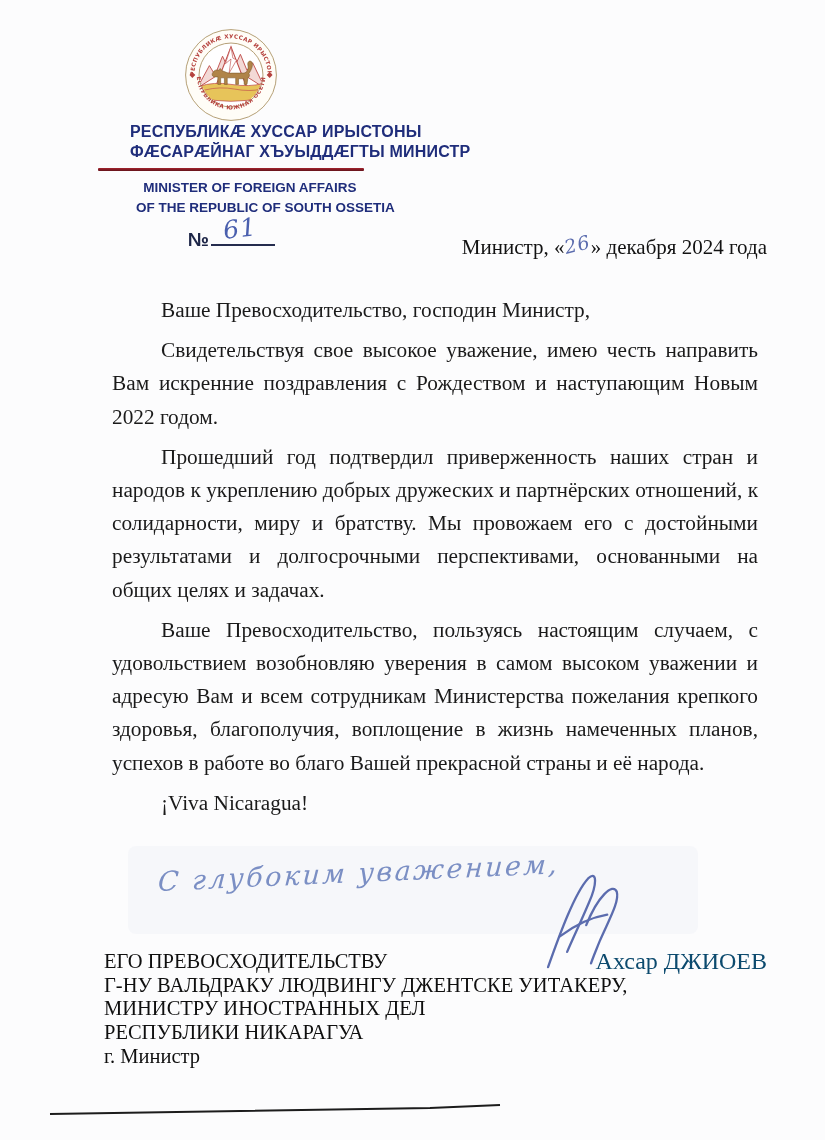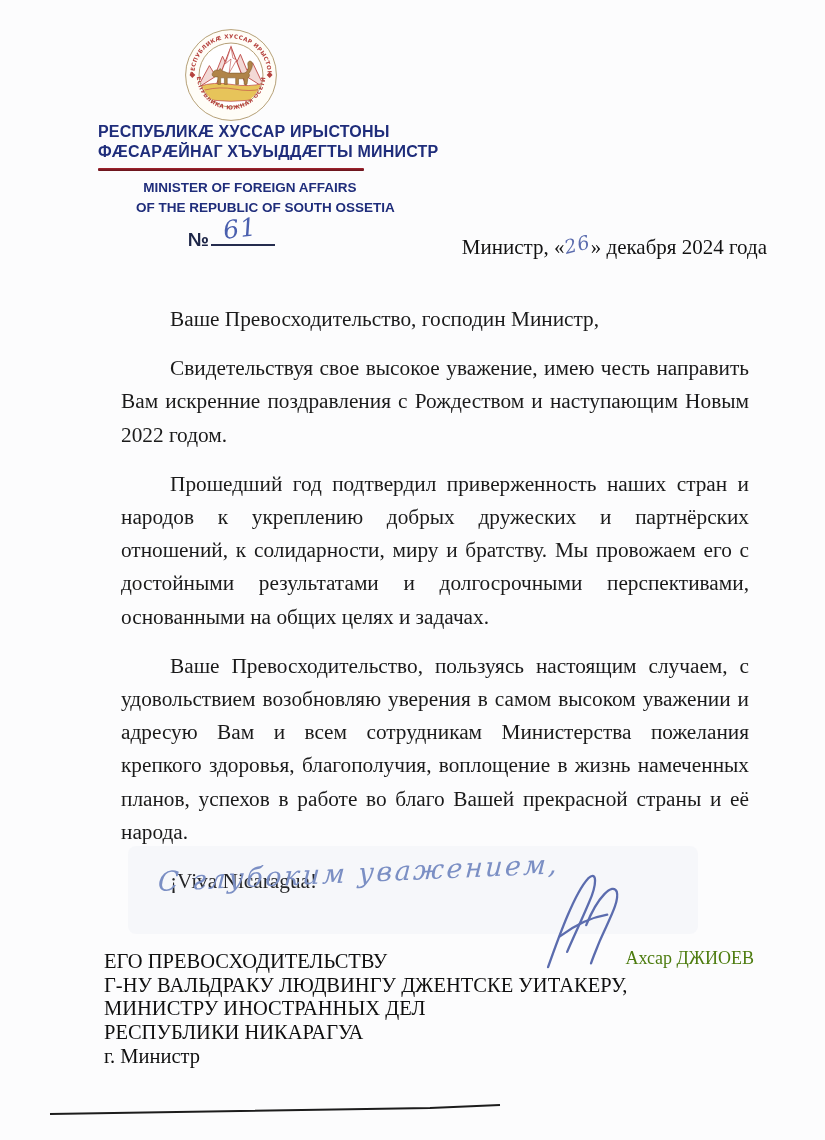--- a/index.html
+++ b/index.html
@@ -4,43 +4,43 @@
 <style>
   html,body{margin:0;padding:0;background:#e9e9e9;}
   .page{
     position:relative; width:825px; height:1140px; margin:0 auto;
     background:#fcfcfd; overflow:hidden;
     font-family:"Liberation Serif", serif; color:#1a1a1a;
   }
   
   .letterhead{position:absolute; left:98px; top:28px; width:266px; text-align:center;}
   .emblem{display:block; margin:0 auto;}
-  .os-line{font-family:"Liberation Sans", sans-serif; font-weight:700; font-size:16px; line-height:1.28; color:#1f2d7b; letter-spacing:.2px; white-space:nowrap;}
+  .os-line{font-family:"Liberation Sans", sans-serif; font-weight:700; font-size:16px; line-height:1.28; color:#1f2d7b; letter-spacing:.2px; white-space:nowrap;margin-left:32px;}
   .head-rule{height:3px; background:linear-gradient(to bottom,#a3242e,#63121a); margin:5px 0 7px; border-radius:1px;}
   .en-line{font-family:"Liberation Sans", sans-serif; font-weight:700; font-size:13.5px; line-height:1.5; color:#1f2d7b; white-space:nowrap;margin-left:38px;}
   
   .ref-number{position:absolute; left:188px; top:226px; white-space:nowrap;}
   .num-label{font-family:"Liberation Sans", sans-serif; font-weight:700; font-size:19px; color:#1d2547;}
   .num-line{display:inline-block; width:64px; height:18px; border-bottom:2.5px solid #252c4e; position:relative; margin-left:2px; vertical-align:baseline;}
   .hand-number{position:absolute; left:12px; top:-12px; font-family:"DejaVu Serif", serif; font-style:italic; font-size:25px; color:#4a5fae; transform:rotate(-7deg); letter-spacing:1px;}
   .ref-date{position:absolute; top:235px; right:58px; font-size:21px; color:#121212; white-space:nowrap;}
   .hand-day{display:inline-block; font-family:"DejaVu Serif", serif; font-style:italic; font-size:19px; color:#5b6cae; transform:rotate(-14deg) translateY(-3px); letter-spacing:1px;}
   
   .body-text{position:absolute; left:105px; top:287px; width:660px;}
-  .body-text p{margin:16px; font-size:21.3px; line-height:33.2px; text-indent:49px; text-align:justify;}
+  .body-text p{margin:7px; font-size:21.3px; line-height:33.2px; text-indent:49px; text-align:justify;}
   .body-text p.no-justify{text-align:left;}
   
   .scan-tint{position:absolute; left:128px; top:846px; width:570px; height:88px; background:#aebad8; opacity:.07; border-radius:8px;}
   .closing-note{
     position:absolute; left:158px; top:858px; width:360px;
     font-family:"DejaVu Serif", serif; font-style:italic; font-size:27px;
     color:#7b8fc4; letter-spacing:2.5px; transform:rotate(-2.5deg) skewX(-6deg); white-space:nowrap;
   }
   .signature-svg{position:absolute; left:528px; top:866px;}
-  .signer-name{position:absolute; right:71px; top:948px; font-size:18px; color:#4d7c0f; white-space:nowrap;}
+  .signer-name{position:absolute; right:58px; top:948px; font-size:24px; color:#0c4a6e; white-space:nowrap;}
   
   .addressee{position:absolute; left:104px; top:950px; font-size:20.5px; line-height:23.7px; color:#0f0f0f;}
   .addressee div{white-space:nowrap;}
   
   .artifact{position:absolute; left:0; top:1098px;}
 </style>
 </head>
 <body>
 
 <div class="page">

